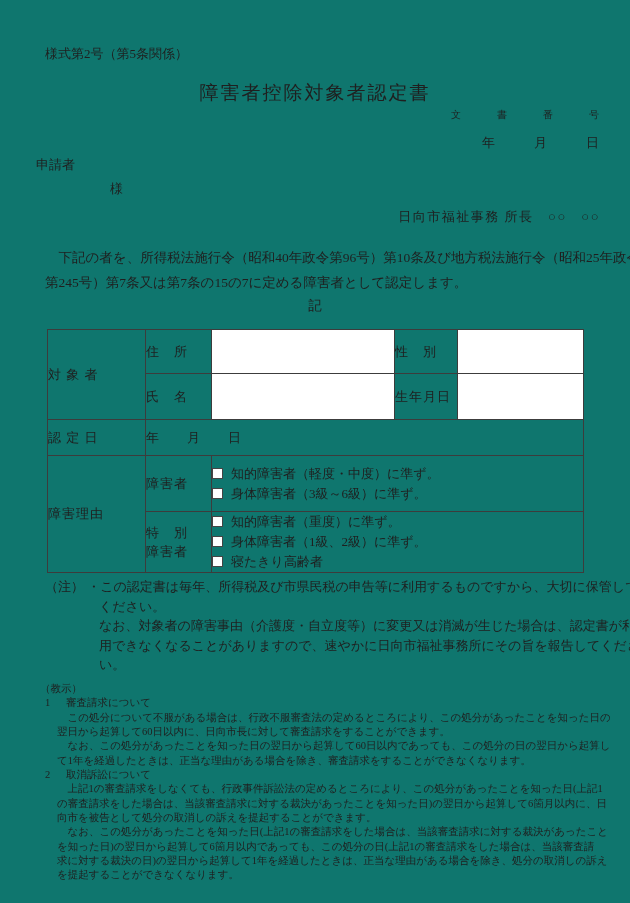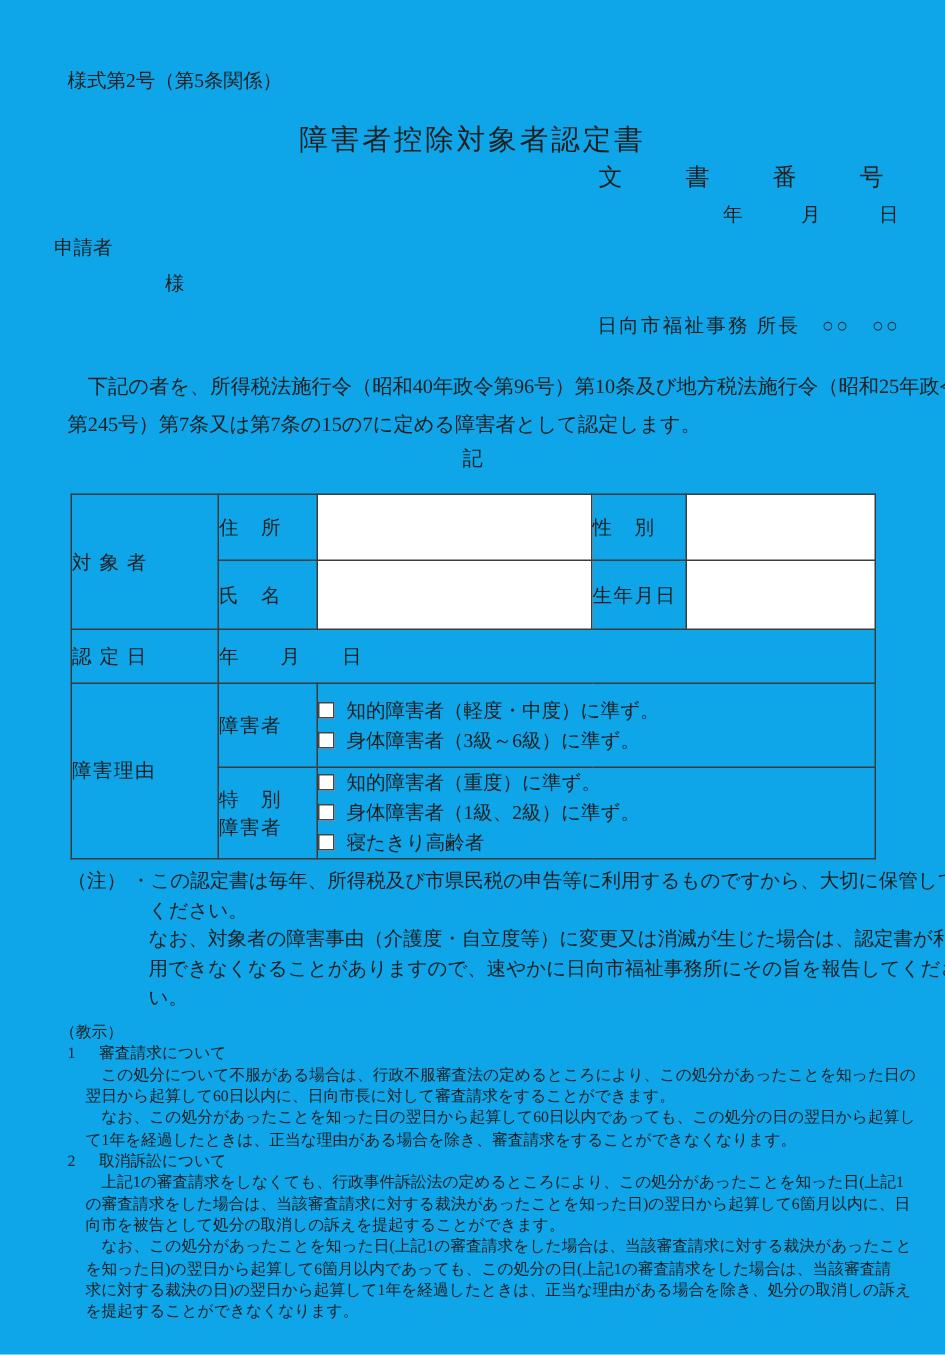--- a/index.html
+++ b/index.html
@@ -1,31 +1,31 @@
 <!DOCTYPE html>
 <html lang="ja"><head>
 <meta charset="utf-8">
 <style>
   * { margin:0; padding:0; box-sizing:border-box; }
   html,body { background:#e8e8e8; }
   .page {
     position:relative;
     width:630px; height:903px;
     margin:0 auto;
-    background:#0ea5e9;
+    background:#0f766e;
     color:#1f1f1f;
     font-family:"Liberation Serif","DejaVu Serif",serif;
     overflow:hidden;
   }
   .abs { position:absolute; white-space:nowrap; }
 
   .form-number { left:45px; top:45px; font-size:13px; }
   .doc-title   { left:0; right:0; top:80px; text-align:center;
                  font-size:19px; letter-spacing:2px; }
-  .doc-number  { right:28px; top:108px; font-size:16px; letter-spacing:13px; }
+  .doc-number  { right:18px; top:108px; font-size:10px; letter-spacing:13px; }
   .doc-date    { right:18px; top:134px; font-size:13px; letter-spacing:13px; }
   .applicant   { left:36px; top:156px; font-size:13px; }
   .honorific   { left:110px; top:180px; font-size:13px; }
   .issuer      { right:30px; top:208px; font-size:13px; letter-spacing:1.5px; }
 
   .main-para   { left:45px; top:245px; font-size:13.5px; line-height:25px; }
   .ki-heading  { left:0; right:0; top:297px; text-align:center; font-size:13.5px; }
 
   table.cert {
     position:absolute; left:47px; top:329px;

